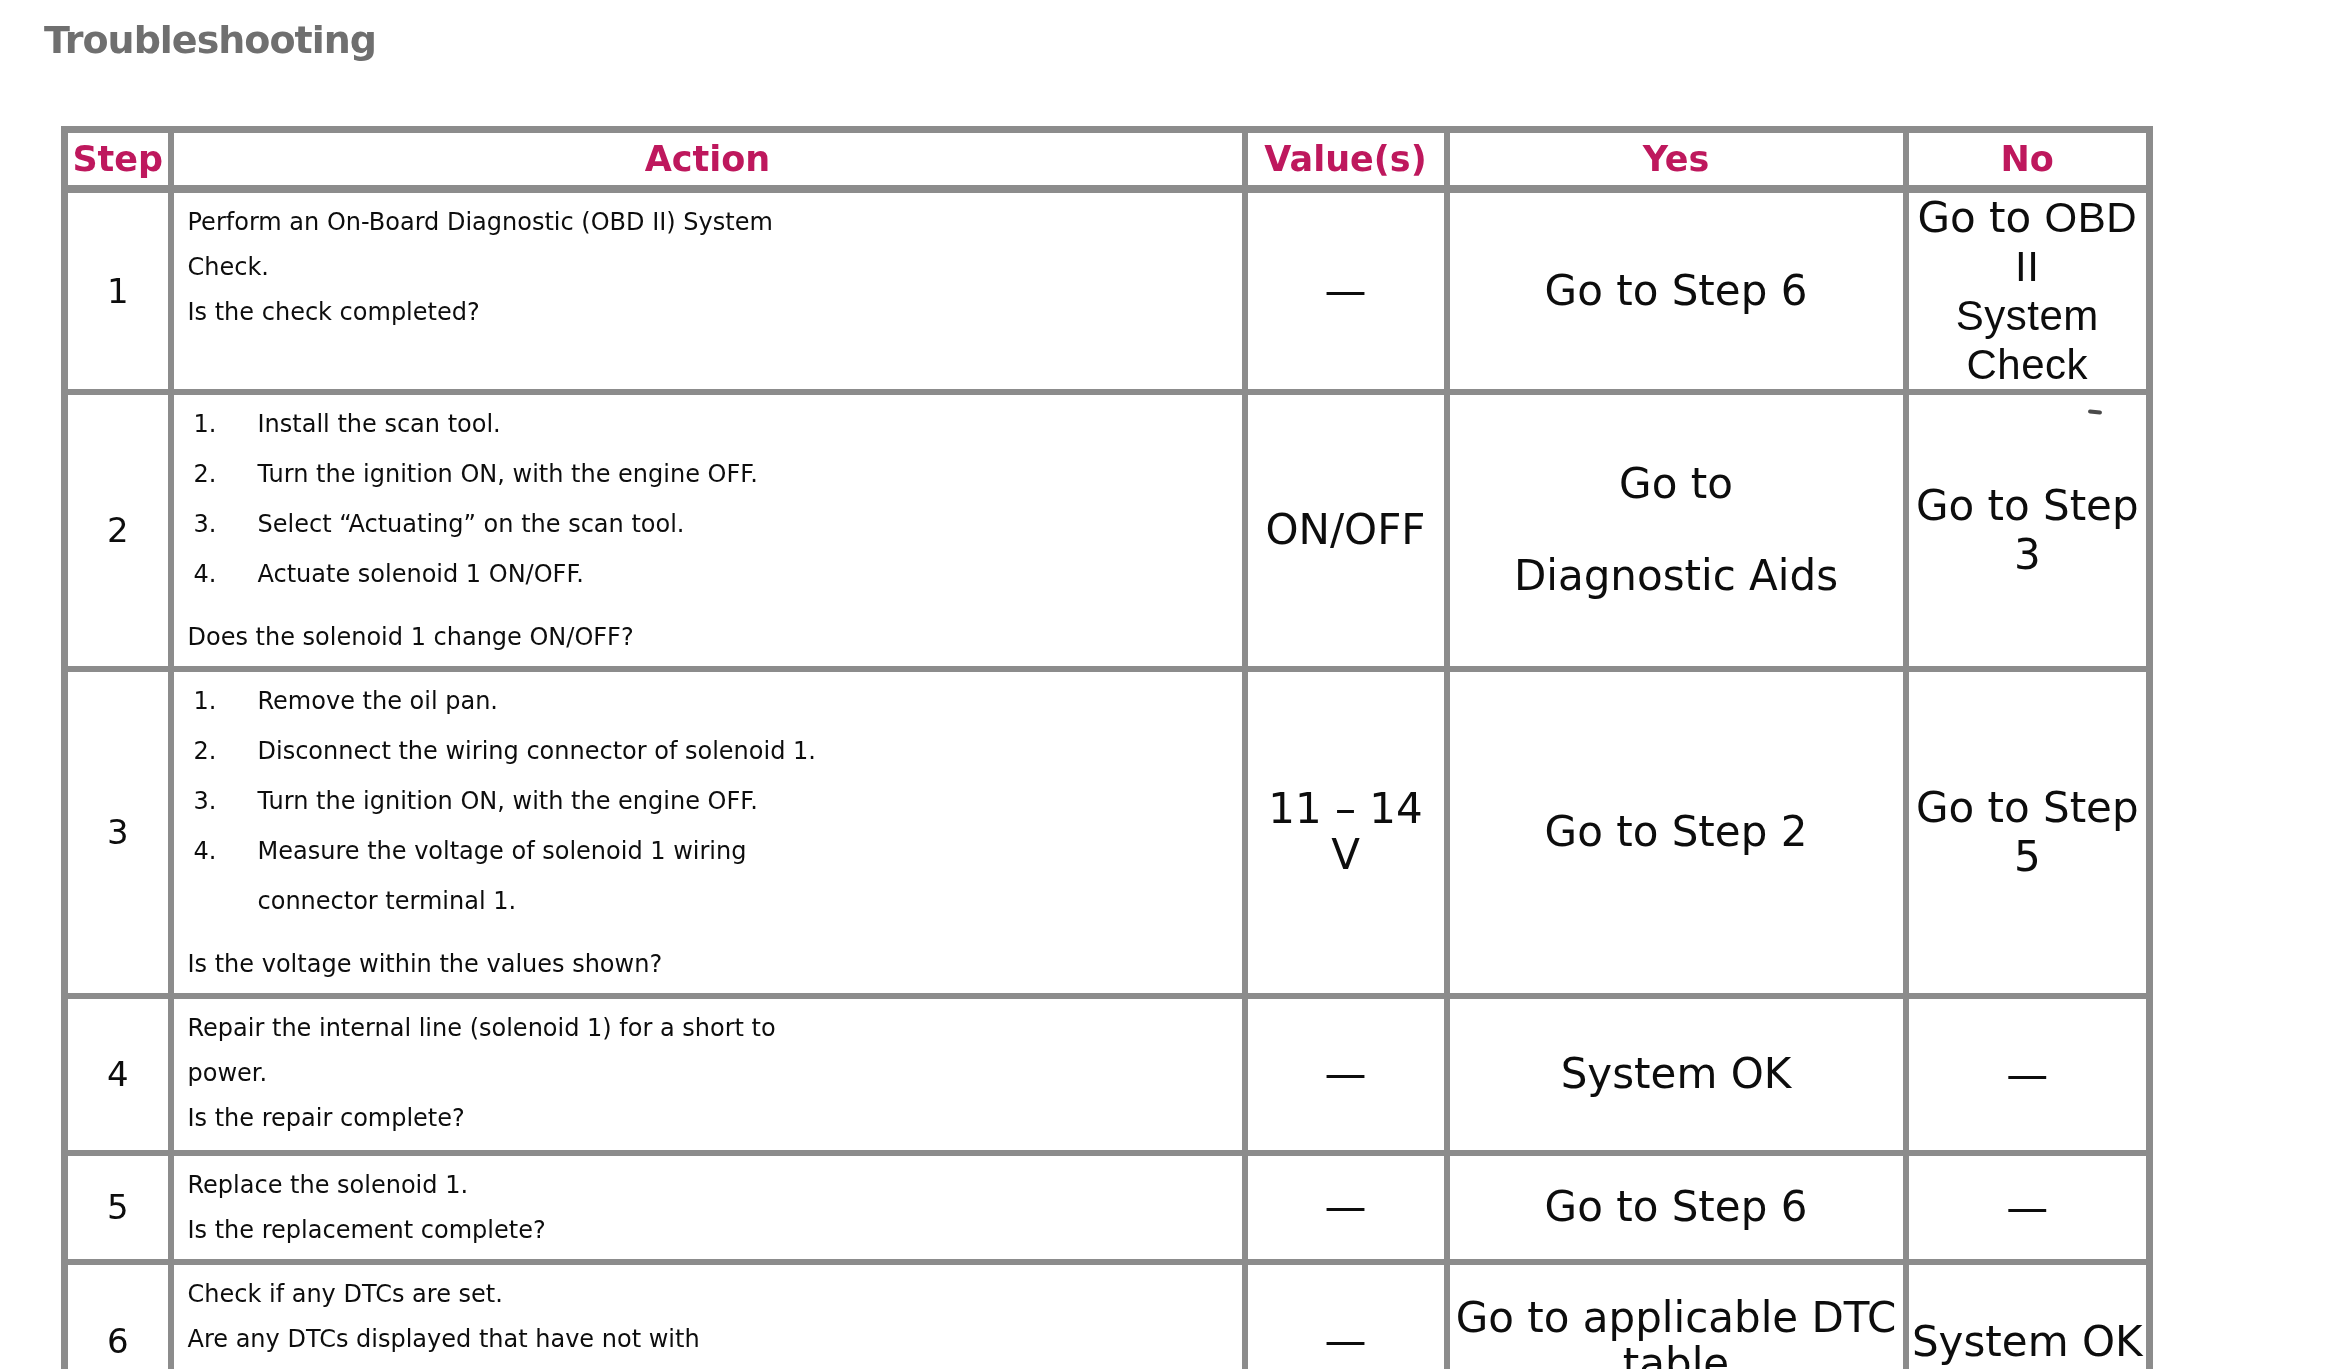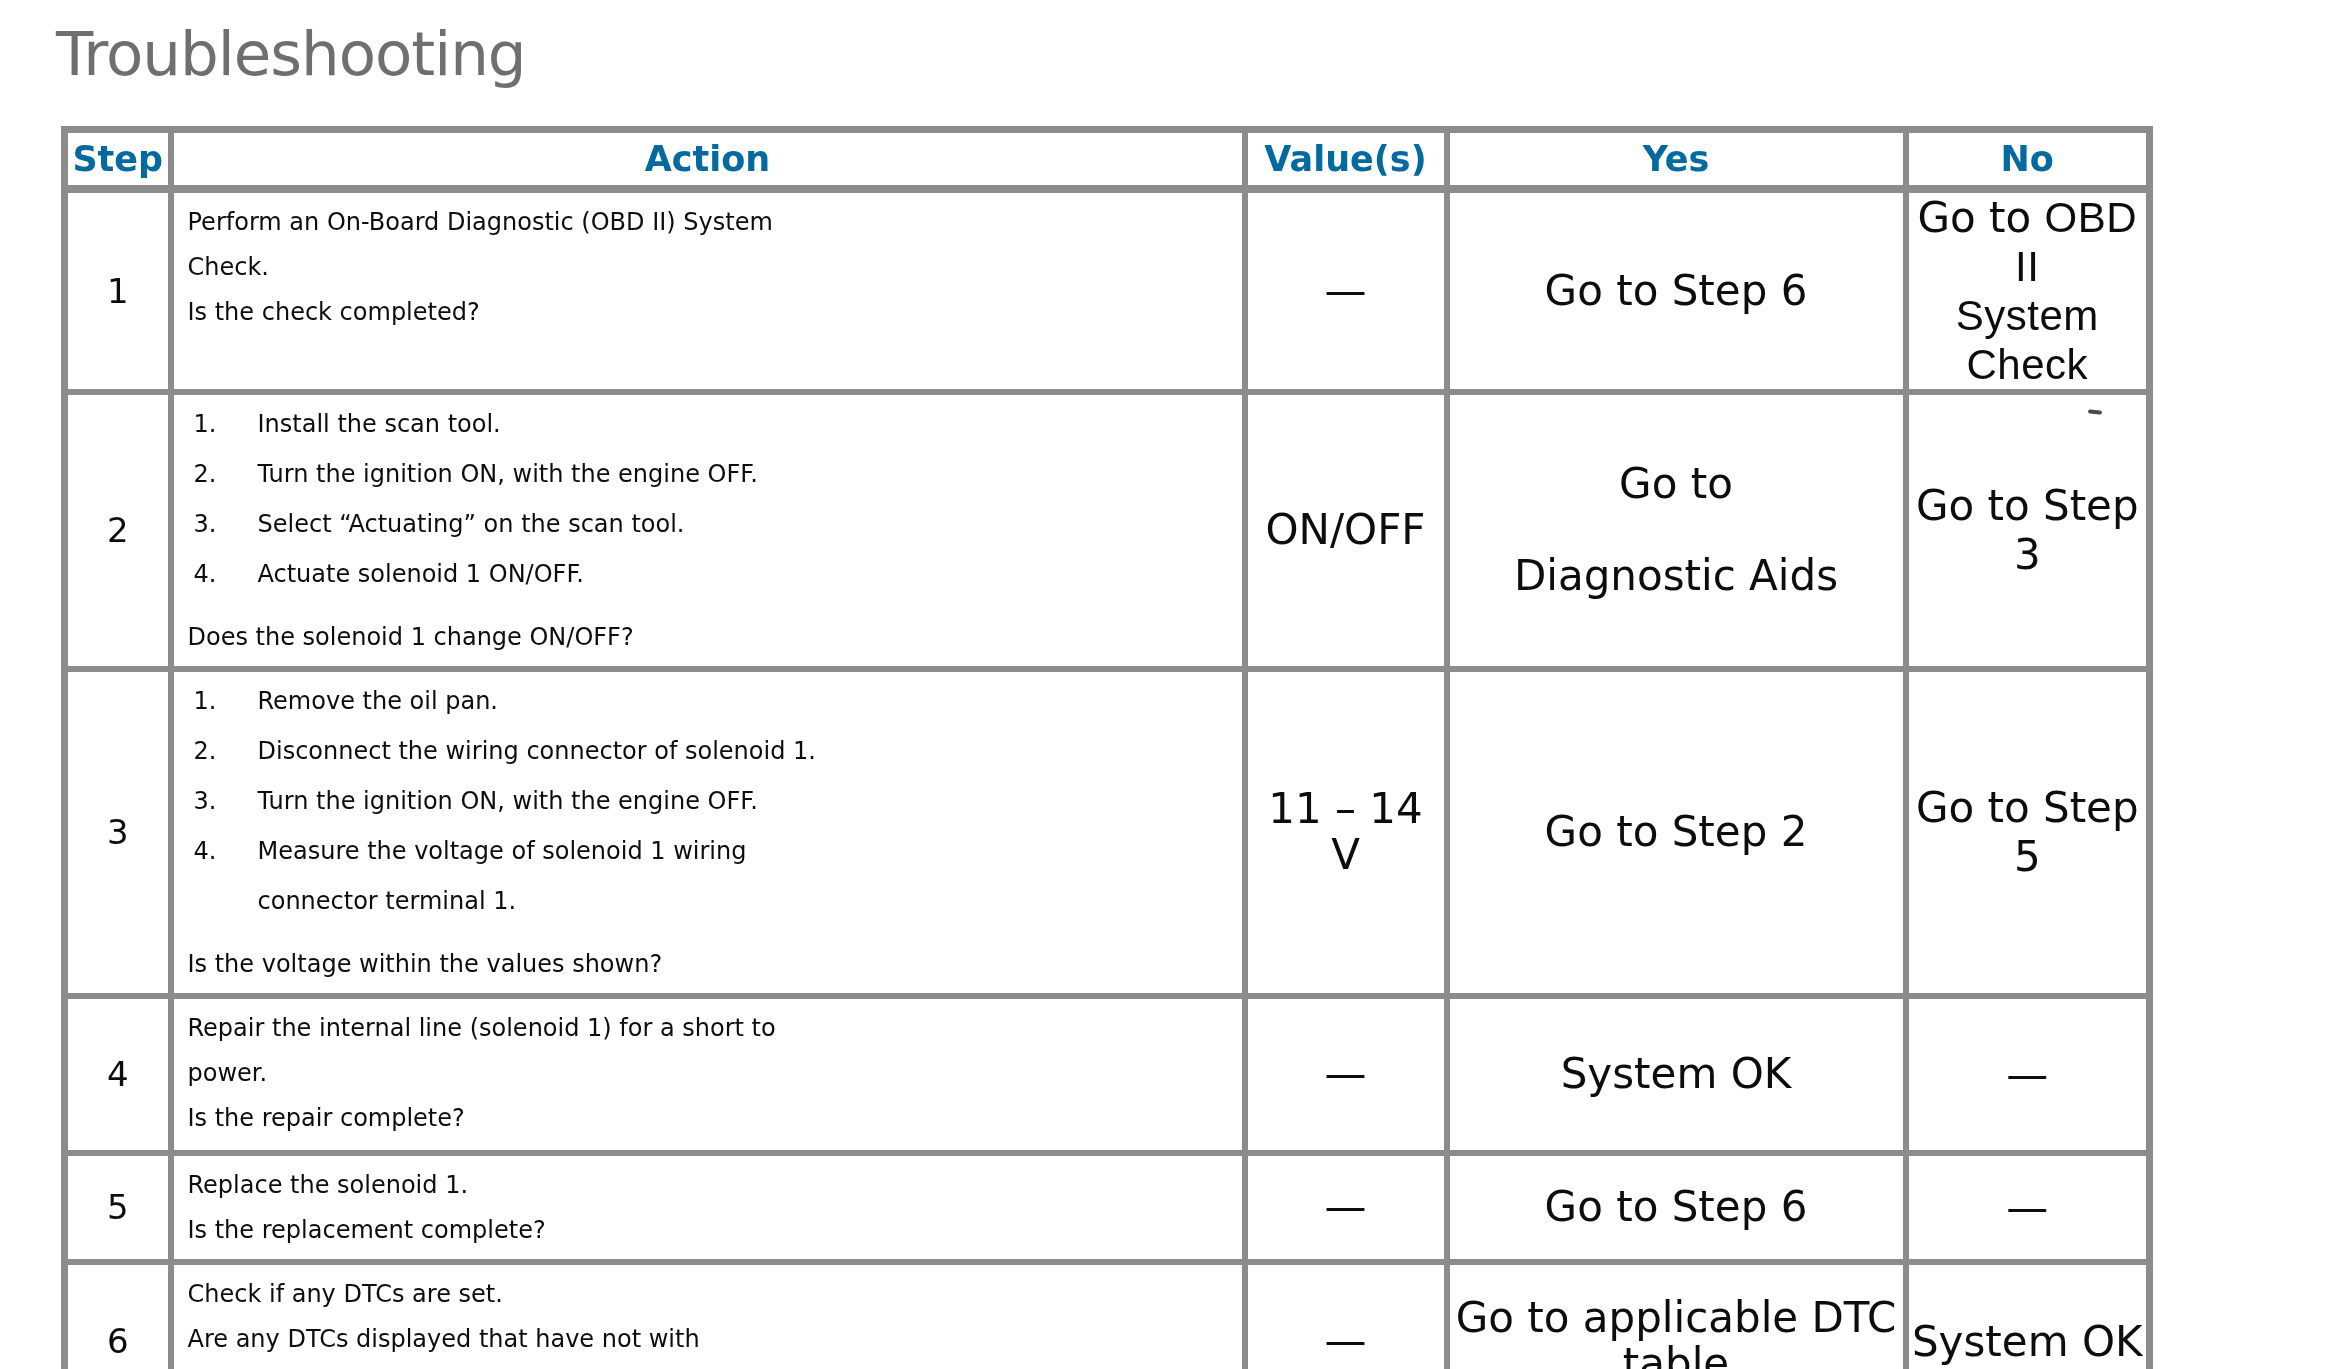--- a/index.html
+++ b/index.html
@@ -6,23 +6,23 @@
   .page{
     position:relative;
     width:2340px;height:1369px;
     background:#ffffff;
     font-family:"DejaVu Sans",sans-serif;
     color:#0d0d0d;
     overflow:hidden;
   }
   .title{
     position:absolute;
-    left:56px;top:18px;
-    font-size:61px;
-    font-weight:normal;
+    left:44px;top:18px;
+    font-size:38px;
+    font-weight:bold;
     letter-spacing:-1px;
     color:#6f6f6f;
   }
   table.tbl{
     position:absolute;
     left:61px;top:126px;
     width:2085px;
     border-collapse:collapse;
     table-layout:fixed;
     border:7px solid #8c8c8c;
@@ -33,21 +33,21 @@
     padding:0;
     background:#ffffff;
     overflow:hidden;
   }
   .tbl th{
     font-size:35px;
     font-weight:bold;
     text-align:center;
     vertical-align:middle;
     border-bottom-width:8px;
-    color:#0369a1;
+    color:#be185d;
   }
   tr.hdr{height:59px;}
   tr.r1{height:157px;}
   tr.r2{height:258px;}
   tr.r3{height:311px;}
   tr.r4{height:157px;}
   tr.r5{height:109px;}
   tr.r6{height:160px;}
   td.step-cell{
     text-align:center;vertical-align:middle;

